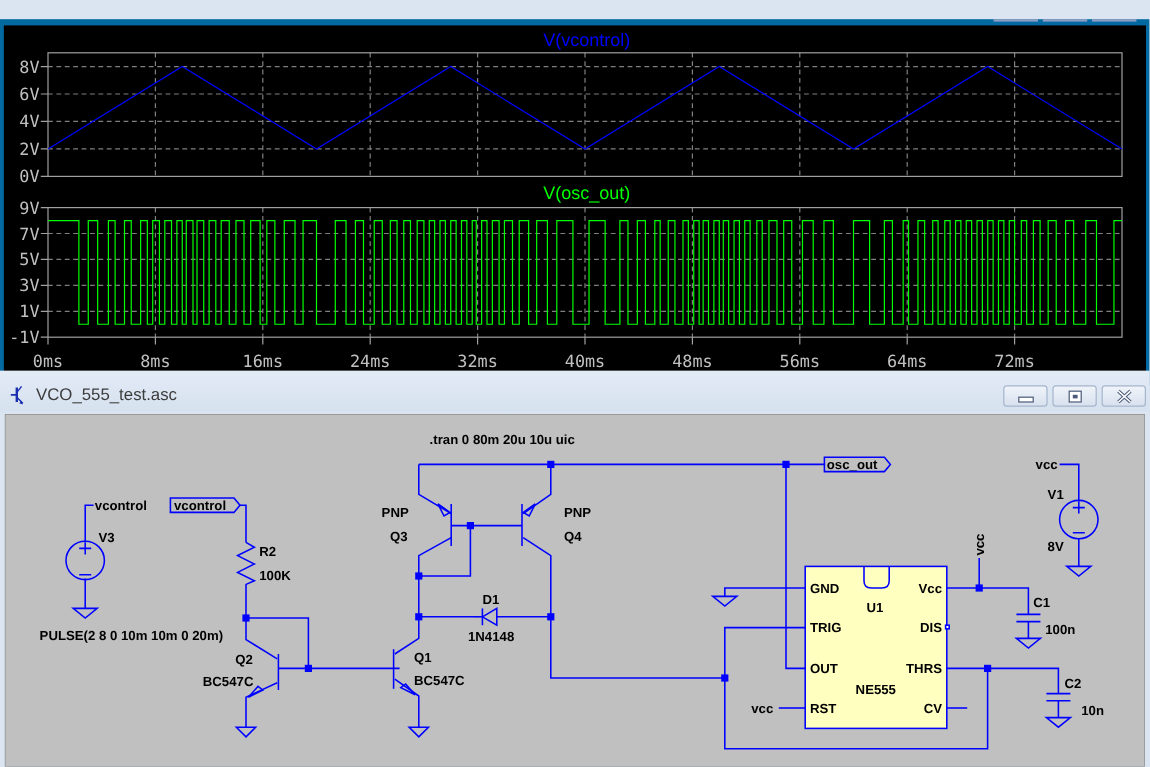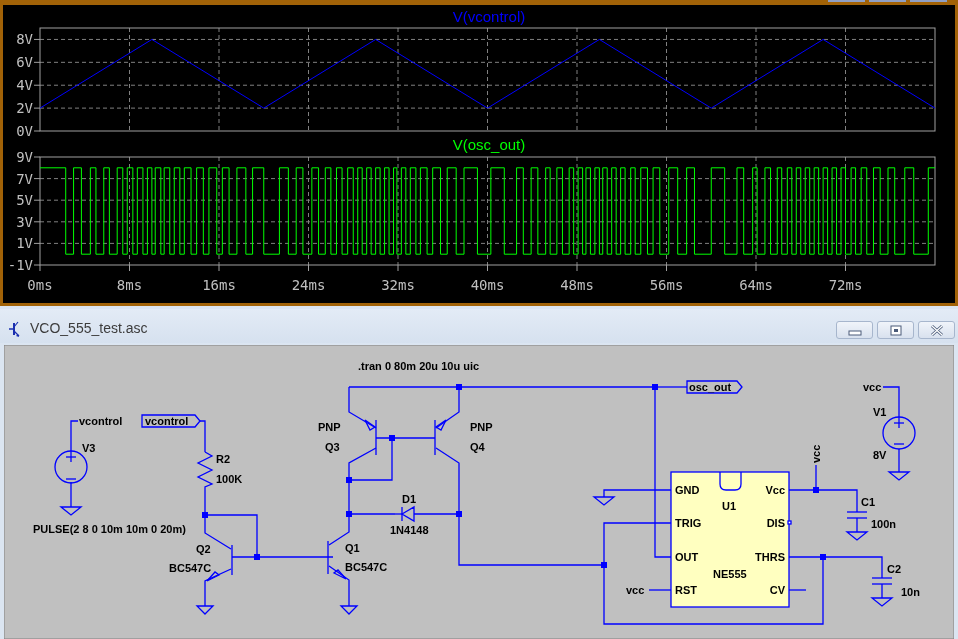--- a/index.html
+++ b/index.html
@@ -1,17 +1,17 @@
 <!DOCTYPE html>
 <html><head>
 <meta charset="utf-8">
 <style>
   html,body{margin:0;padding:0;}
   body{width:958px;height:639px;position:relative;overflow:hidden;background:#dbe5f1;font-family:"Liberation Sans",sans-serif;}
-  #plotwin{position:absolute;left:0;top:0;width:958px;height:306px;background:#a16207;}
+  #plotwin{position:absolute;left:0;top:16px;width:958px;height:306px;background:#0369a1;}
   #plotwin .topbtns{position:absolute;right:0;top:0;height:3px;width:130px;}
   #plotwin .topbtns span{position:absolute;top:0;height:2px;background:#8f9fc4;width:37px;}
   #plotsvg{position:absolute;left:3px;top:5px;}
   #schwin{position:absolute;left:0;top:309px;width:958px;height:330px;background:#dbe5f1;}
   #schwin .titlebar{position:absolute;left:0;top:0;width:942px;height:34px;background:linear-gradient(#e3ebf6,#d6e1ef);padding-left:43px;}
   #schwin .title{position:absolute;left:30px;top:11px;font-size:14px;color:#3c3c3c;}
   #schwin .appicon{position:absolute;left:6px;top:10px;}
   .wbtn{position:absolute;top:12px;width:37px;height:18px;border:1px solid #a7b6cd;border-radius:3px;background:linear-gradient(#f0f4fa,#d8e1ee);box-sizing:border-box;}
   .wbtn svg{position:absolute;left:0;top:0;}
   #schsvg{position:absolute;left:4px;top:36px;}

